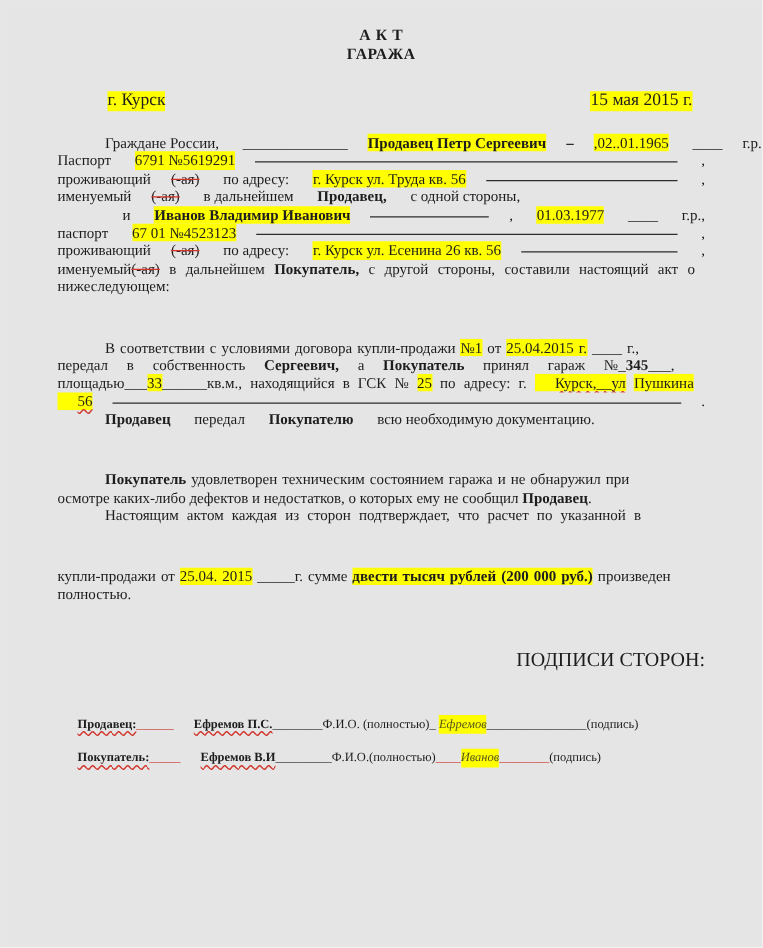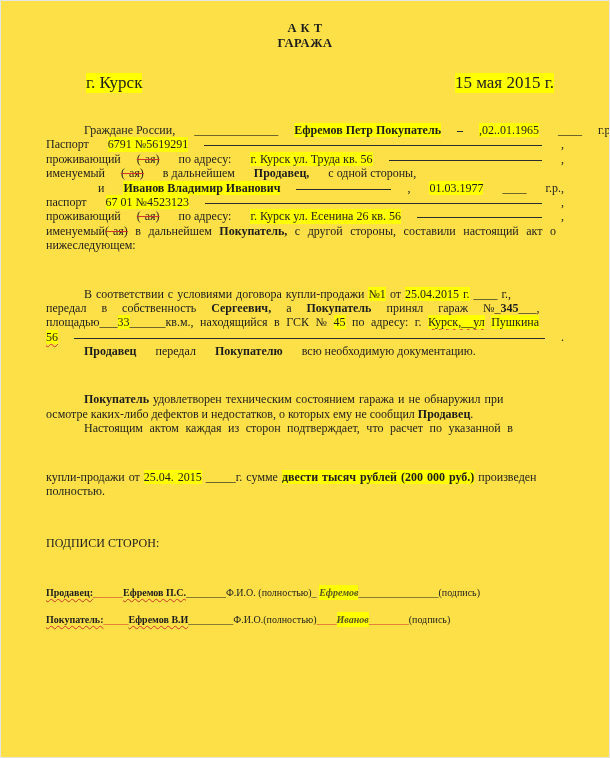--- a/index.html
+++ b/index.html
@@ -1,64 +1,64 @@
 <!DOCTYPE html>
 <html><head>
 <meta charset="utf-8">
 <style>
   html,body{margin:0;padding:0;background:#ffffff;}
   .page{
     width:610px;height:758px;box-sizing:border-box;
-    background:#fde047;border:1px solid #e6e6e6;
+    background:#e5e5e5;border:1px solid #e6e6e6;
     font-family:"Liberation Serif", serif;color:#1d1d1d;
     overflow:hidden;
   }
   .doc{padding:20px 45px 0 45px;}
   .title{text-align:center;font-weight:bold;font-size:12.5px;line-height:15px;letter-spacing:.5px;}
   .meta{display:flex;justify-content:space-between;align-items:flex-end;
-        margin:22px 0 30px 0;padding:0 10px 0 40px;font-size:17px;}
+        margin:22px 0 18px 0;padding:0 10px 0 40px;font-size:14px;}
   .hl{background:#ffff00;}
   .b{font-weight:bold;}
   .ln{display:flex;align-items:baseline;font-size:12px;line-height:14.4px;height:14.4px;white-space:pre;gap:16px;}
   .blk{display:block;white-space:normal;overflow:hidden;}
   .ind{padding-left:38px;}
   .ind2{padding-left:52px;}
   .fill{flex:1 1 auto;min-width:6px;position:relative;}
   .fill::after{content:"";position:absolute;left:0;right:0;bottom:2px;border-bottom:1px solid #2c2c2c;}
   .strike{text-decoration:line-through;text-decoration-color:#d2342a;text-decoration-thickness:1px;}
   .wavy{text-decoration:underline;text-decoration-style:wavy;text-decoration-color:#d2342a;
-        text-decoration-thickness:1px;text-underline-offset:2px;}
+        text-decoration-thickness:1px;text-underline-offset:2px;padding-left:16px;}
   .hl.wavy{text-decoration-skip-ink:none;}
   .red{color:#c83226;}
   .ws1{word-spacing:1px;margin-top:34px;}.ws3{word-spacing:3.5px;}
   .ws4{word-spacing:4.5px;}.ws12{word-spacing:12px;}
-  .sig-head{text-align:left;font-size:12px;margin:38px 0 34px 0;}
+  .sig-head{text-align:right;font-size:16px;margin:38px 0 34px 0;}
   .sig{display:flex;align-items:baseline;font-size:10px;line-height:15px;white-space:pre;margin-top:12px;}
-  .script{font-style:italic;font-weight:bold;color:#56561e;}
+  .script{font-style:italic;font-weight:normal;color:#56561e;}
 </style>
 </head>
 <body>
 
 <div class="page">
   <div class="doc">
 
     <div class="title">
       <div>А К Т</div>
       <div>ГАРАЖА</div>
     </div>
 
     <div class="meta">
       <span class="hl">г. Курск</span>
       <span class="hl">15 мая 2015 г.</span>
     </div>
 
     <div class="ln ind">
       <span>Граждане России, </span>
       <span>______________</span>
-      <span class="b hl">Ефремов Петр Покупатель</span>
+      <span class="b hl">Продавец Петр Сергеевич</span>
       <span class="fill"></span>
       <span class="hl">,02..01.1965</span>
       <span> ____</span>
       <span>г.р.,</span>
     </div>
     <div class="ln">
       <span>Паспорт </span>
       <span class="hl">6791 №5619291</span>
       <span class="fill"></span>
       <span> ,</span>
@@ -109,21 +109,21 @@
       <span>нижеследующем:</span>
     </div>
 
     <div class="ln blk ws1 ind">
       <span>В соответствии с условиями договора купли-продажи </span><span class="hl">№1</span><span> от </span><span class="hl">25.04.2015 г.</span><span> ____ г., </span>
     </div>
     <div class="ln blk ws12">
       <span>передал в собственность </span><span class="b">Сергеевич,</span><span> а </span><span class="b">Покупатель</span><span> принял гараж №_</span><span class="b">345</span><span>___,</span>
     </div>
     <div class="ln blk ws3">
-      <span>площадью___</span><span class="hl">33</span><span>______кв.м., находящийся в ГСК № </span><span class="hl">45</span><span> по адресу: г. </span><span class="hl wavy">Курск,__ул</span><span> </span><span class="hl">Пушкина</span>
+      <span>площадью___</span><span class="hl">33</span><span>______кв.м., находящийся в ГСК № </span><span class="hl">25</span><span> по адресу: г. </span><span class="hl wavy">Курск,__ул</span><span> </span><span class="hl">Пушкина</span>
     </div>
     <div class="ln">
       <span class="hl wavy">56</span>
       <span class="fill"></span>
       <span>.</span>
     </div>
 
     <div class="ln ind">
       <span class="b">Продавец</span>
       <span> передал </span>

